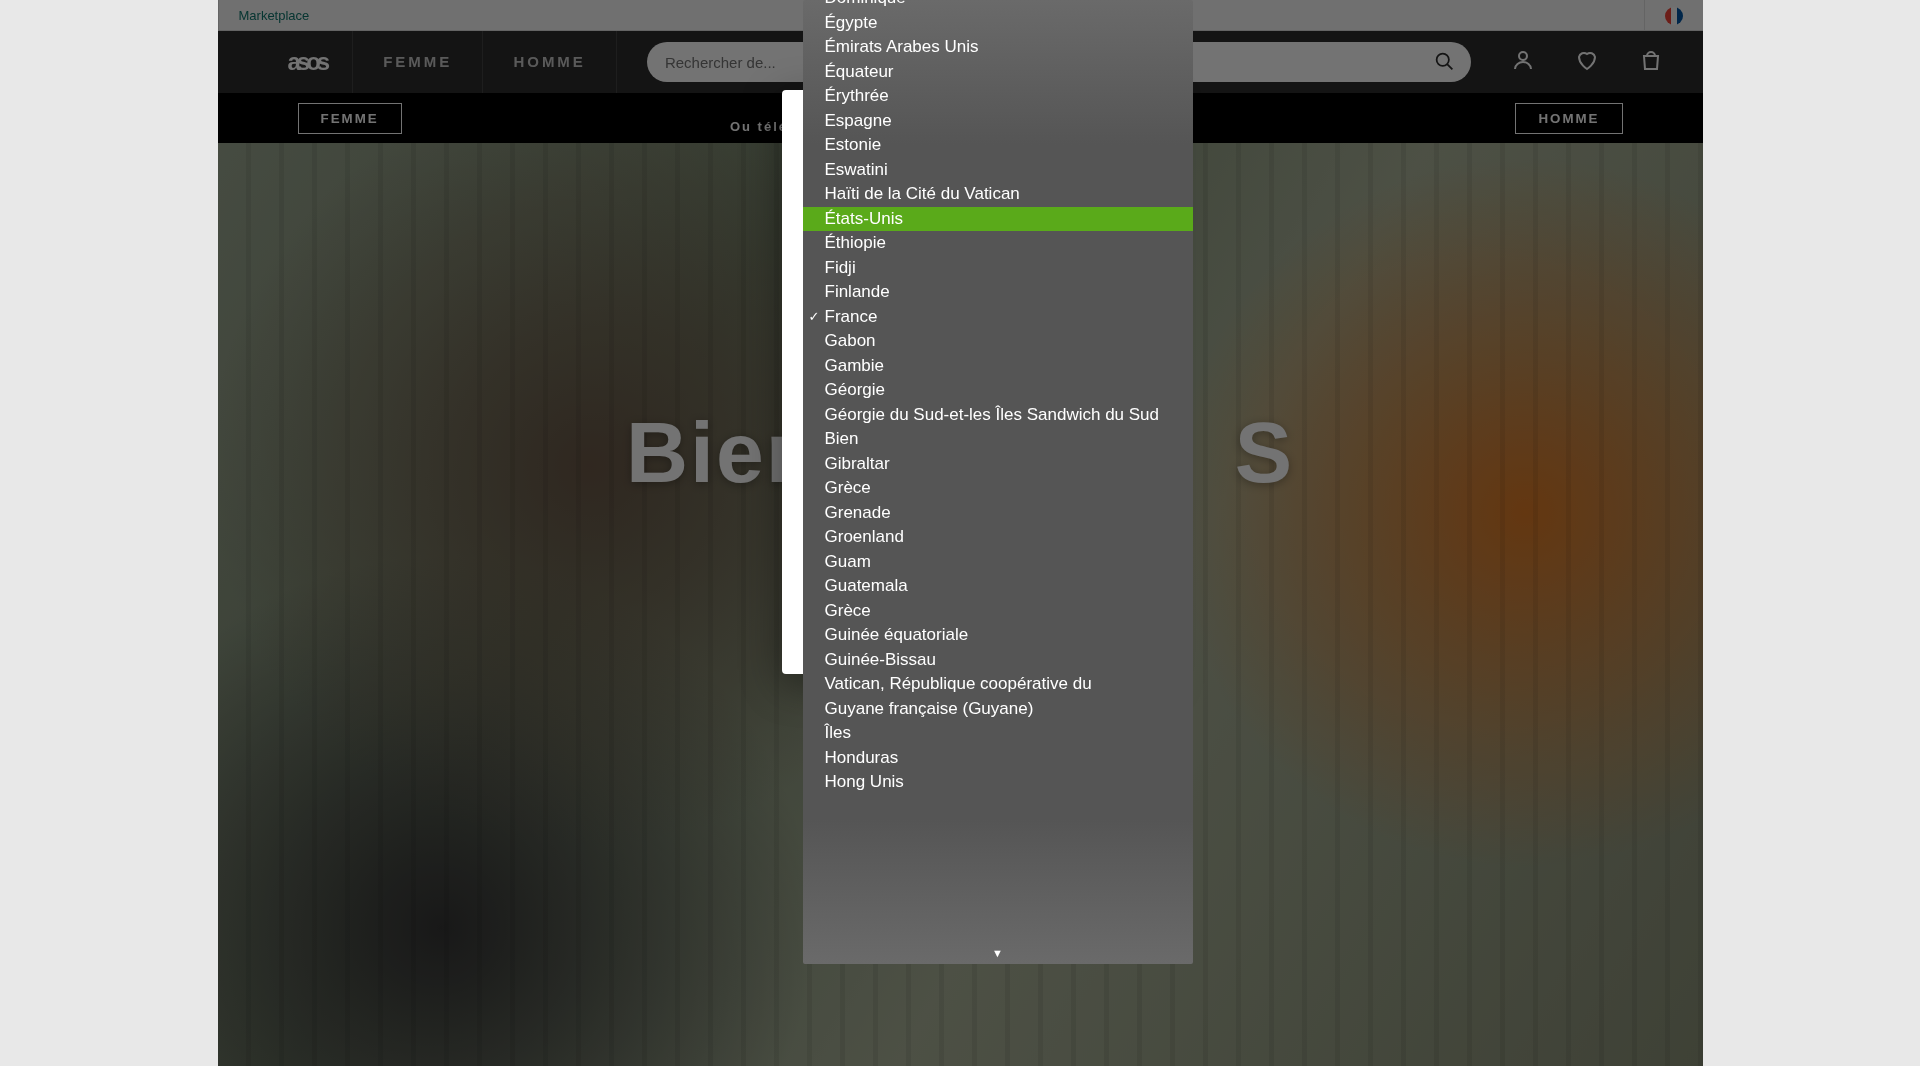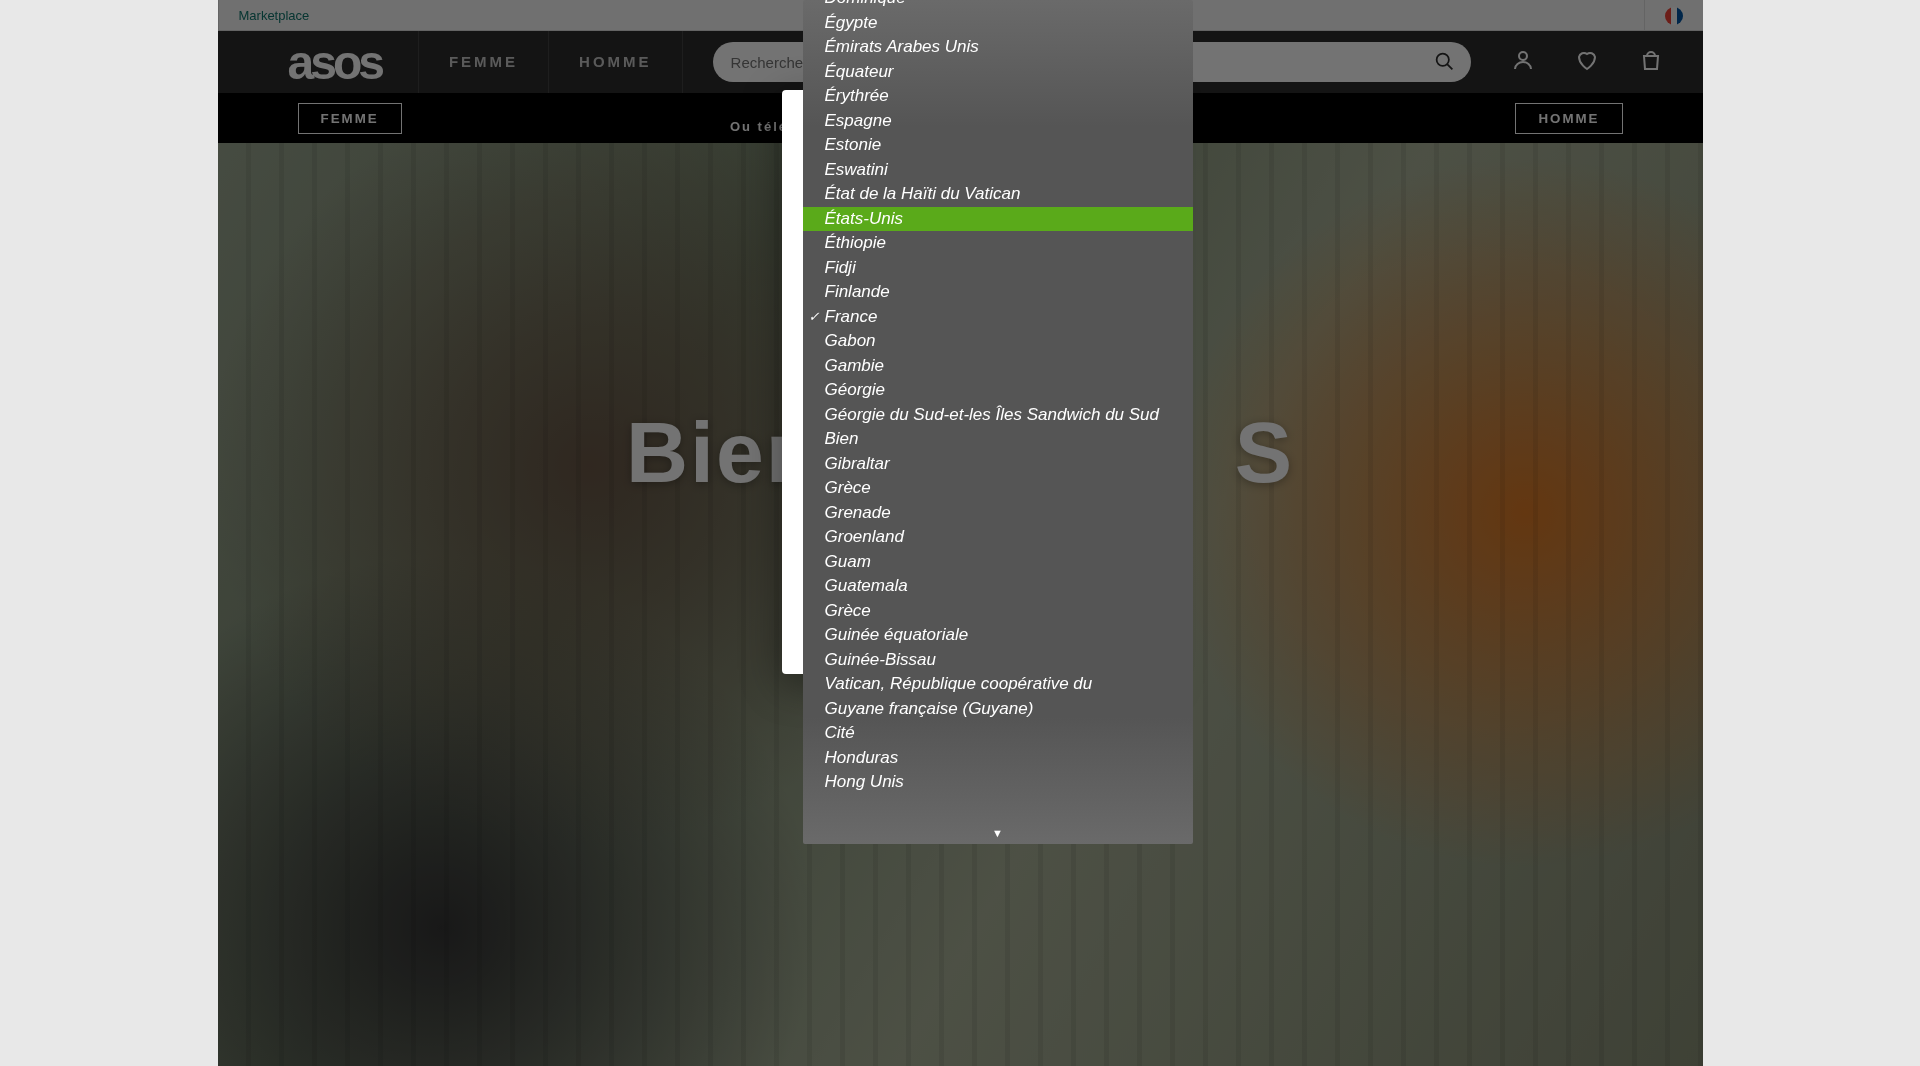--- a/index.html
+++ b/index.html
@@ -7,21 +7,21 @@
 
 .page { width:1485px; margin:0 auto; background:#fff; position:relative; height:100%; }
 
 
 .util { height:31px; background:#f8f8f8; border-bottom:1px solid #ddd; display:flex; justify-content:space-between; align-items:center; font-size:13px; color:#0f766e; }
 .util a { padding:0 20px; border-left:1px solid #ddd; height:31px; line-height:31px; cursor:pointer; }
 .util .flag { width:18px; height:18px; border-radius:50%; background:linear-gradient(to bottom,#0055a4 33%,#fff 33%,#fff 66%,#ef4135 66%); transform:rotate(90deg); display:inline-block; vertical-align:middle; }
 
 
 .mainnav { height:62px; background:#2d2d2d; display:flex; align-items:center; padding:0 40px 0 70px; }
-.logo { font-size:48px; font-weight:900; letter-spacing:-4px; color:#fff; margin-right:37px; }
+.logo { font-size:24px; font-weight:900; letter-spacing:-4px; color:#fff; margin-right:26px; }
 .navbtn { color:#c7c7c7; font-weight:700; letter-spacing:3px; font-size:15px; padding:0 30px; height:62px; line-height:62px; border-left:1px solid #444; cursor:pointer; }
 .navbtn.last { border-right:1px solid #444; margin-right:30px; }
 .search { flex:1; position:relative; }
 .search input { width:100%; height:40px; border-radius:20px; border:none; padding:0 50px 0 18px; font-size:15px; background:#fff; color:#333; }
 .search .sicon { position:absolute; right:16px; top:9px; }
 .sicon svg { width:21px; height:21px; stroke:#2d2d2d; fill:none; stroke-width:2; }
 .navicons { display:flex; gap:40px; margin-left:40px; }
 .navicons span { cursor:pointer; }
 .navicons svg { width:24px; height:24px; stroke:#fff; fill:none; stroke-width:2; }
 
@@ -42,21 +42,21 @@
 .hero .bars { position:absolute; inset:0; background:repeating-linear-gradient(90deg, transparent 0, transparent 28px, rgba(0,0,0,.15) 28px, rgba(0,0,0,.15) 33px); opacity:.5; }
 .hero h1 { position:absolute; top:260px; left:0; right:0; text-align:center; font-size:86px; font-weight:900; color:#fff; letter-spacing:2px; text-shadow:0 2px 10px rgba(0,0,0,.3); }
 
 
 .overlay { position:absolute; inset:0; background:rgba(0,0,0,.55); }
 
 
 .modal { position:absolute; top:90px; left:564px; width:380px; height:584px; background:#fff; border-radius:4px; box-shadow:0 10px 40px rgba(0,0,0,.4); }
 
 
-.dropdown { position:absolute; top:0; left:585px; width:390px; height:844px; background:linear-gradient(#6a6a6a,#555 15%,#555 85%,#6a6a6a); color:#fff; font-size:17px; overflow:hidden; border-radius:2px;font-style:italic; }
+.dropdown { position:absolute; top:0; left:585px; width:390px; height:964px; background:linear-gradient(#6a6a6a,#555 15%,#555 85%,#6a6a6a); color:#fff; font-size:17px; overflow:hidden; border-radius:2px; }
 .dropdown .scroll-arrow { position:absolute; bottom:2px; left:0; right:0; text-align:center; font-size:11px; color:#fff; cursor:pointer; height:18px; line-height:18px; }
 .dropdown ul { list-style:none; padding-top:0; }
 .dropdown li { padding:1px 8px 1px 22px; line-height:22.5px; cursor:pointer; position:relative; white-space:nowrap; }
 .dropdown li.highlight { background:#5aaa1a; }
 .dropdown li.selected::before { content:"✓"; position:absolute; left:6px; font-size:13px; }
 .dropdown li.cut { margin-top:-14px; }
 </style>
 </head>
 <body>
 
@@ -125,21 +125,21 @@
   <div class="dropdown">
     <ul id="country-list">
         <li class="cut">Dominique</li>
         <li>Égypte</li>
         <li>Émirats Arabes Unis</li>
         <li>Équateur</li>
         <li>Érythrée</li>
         <li>Espagne</li>
         <li>Estonie</li>
         <li>Eswatini</li>
-        <li>État de la Haïti du Vatican</li>
+        <li>Haïti de la Cité du Vatican</li>
         <li class="highlight">États-Unis</li>
         <li>Éthiopie</li>
         <li>Fidji</li>
         <li>Finlande</li>
         <li class="selected">France</li>
         <li>Gabon</li>
         <li>Gambie</li>
         <li>Géorgie</li>
         <li>Géorgie du Sud-et-les Îles Sandwich du Sud</li>
         <li>Bien</li>
@@ -147,20 +147,20 @@
         <li>Grèce</li>
         <li>Grenade</li>
         <li>Groenland</li>
         <li>Guam</li>
         <li>Guatemala</li>
         <li>Grèce</li>
         <li>Guinée équatoriale</li>
         <li>Guinée-Bissau</li>
         <li>Vatican, République coopérative du</li>
         <li>Guyane française (Guyane)</li>
-        <li>Cité</li>
+        <li>Îles</li>
         <li>Honduras</li>
         <li>Hong Unis</li>
       </ul>
     <div class="scroll-arrow">▼</div>
   </div>
 
 </div>
 
 </body></html>

